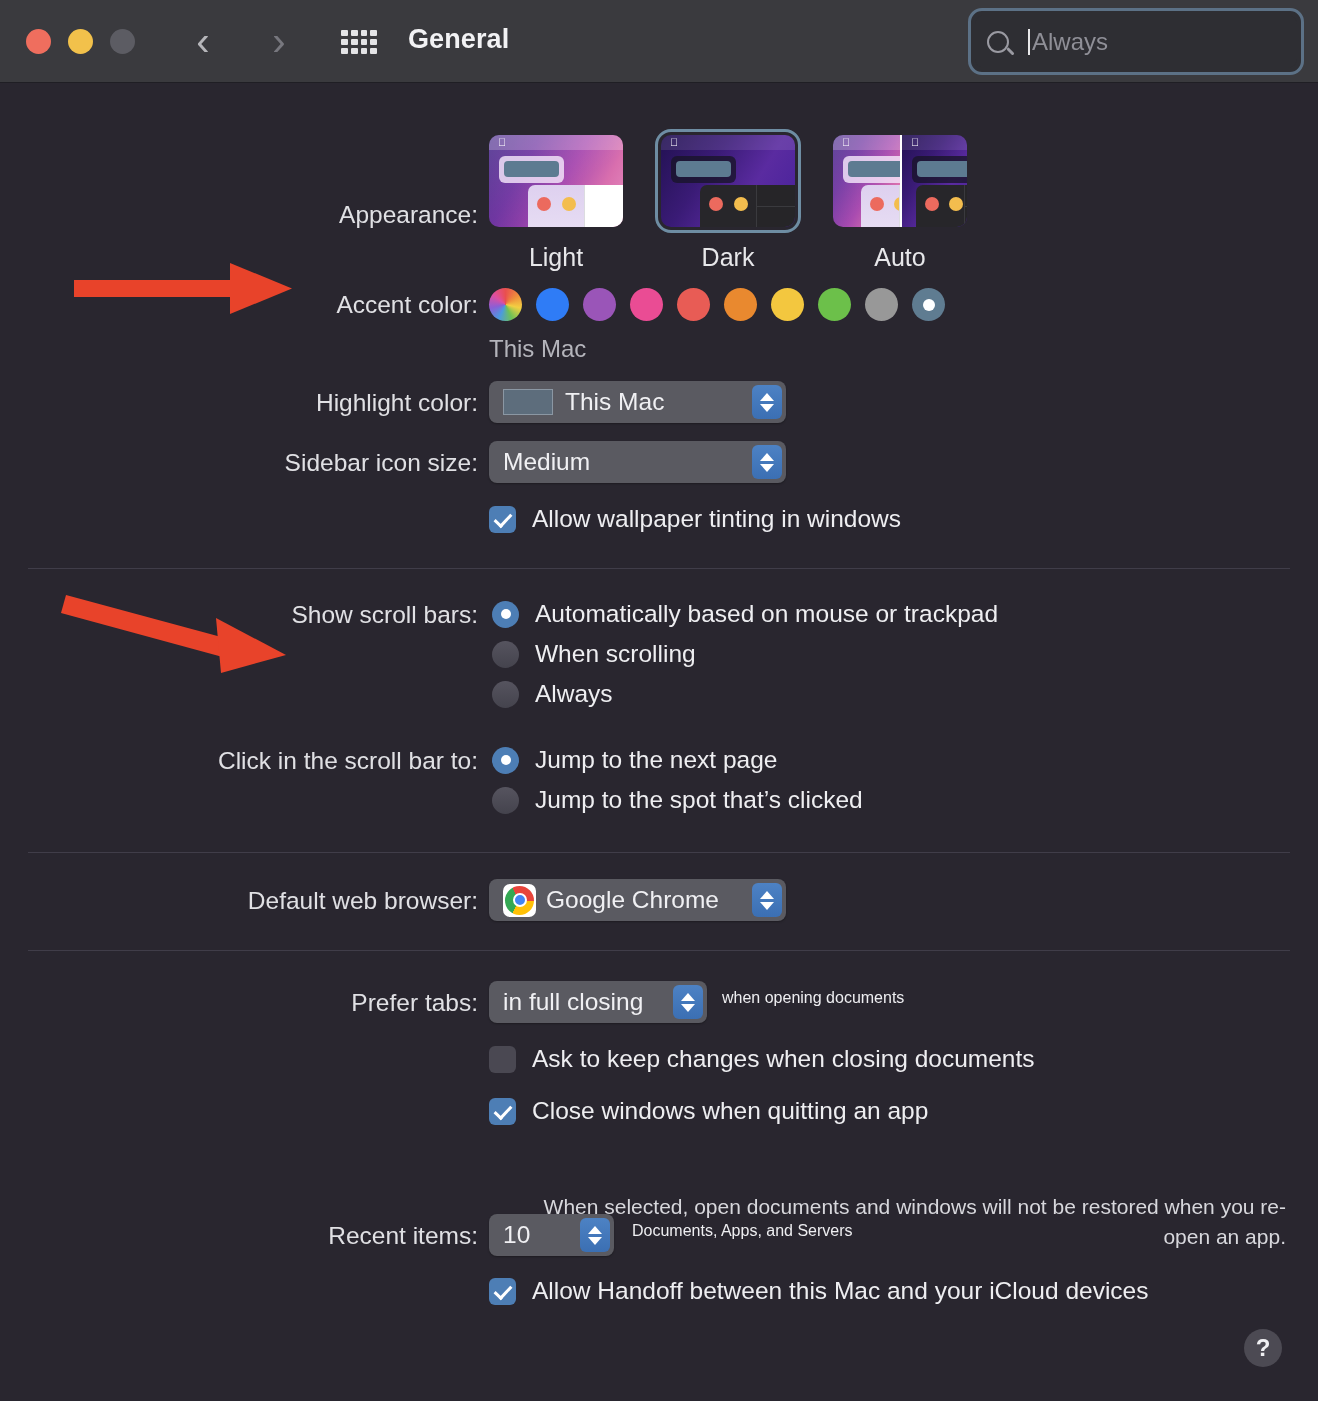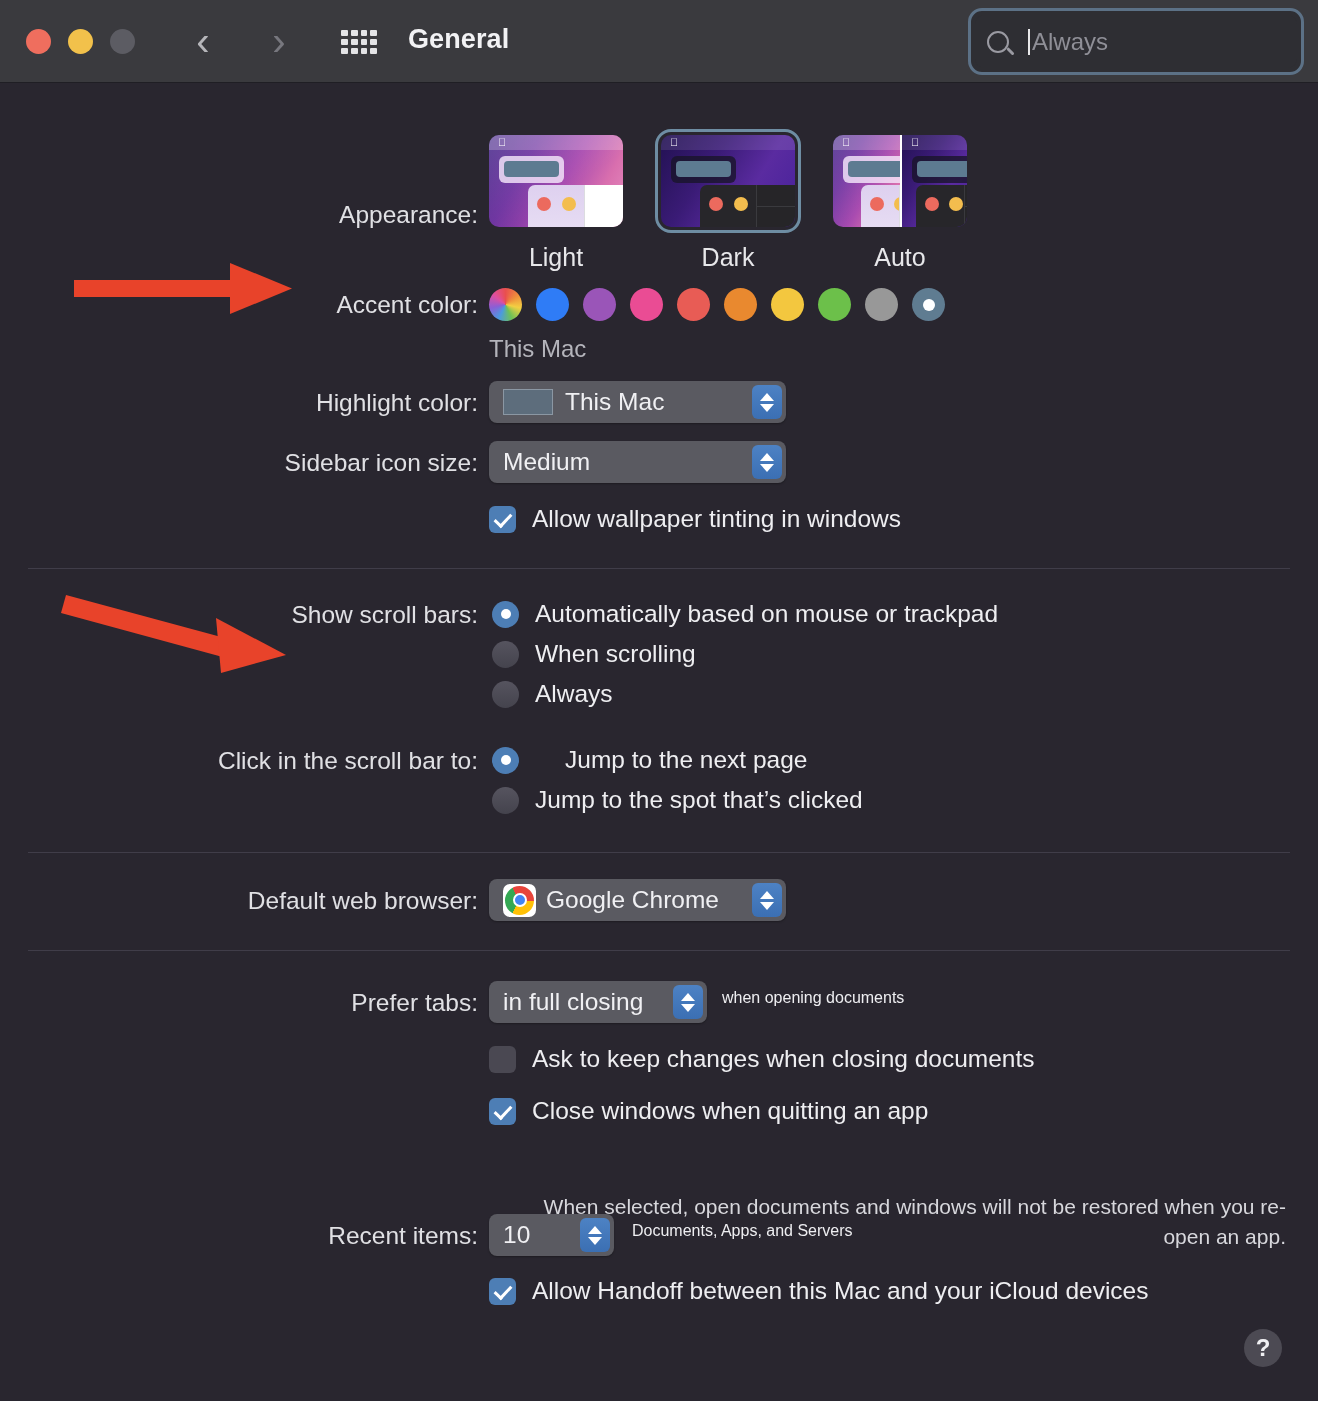--- a/index.html
+++ b/index.html
@@ -449,21 +449,21 @@
   <div class="row-ctl" style="left:492px; top:557px;">
     <div class="rb off"></div>
     <div class="ctl-text">When scrolling</div>
   </div>
   <div class="row-ctl" style="left:492px; top:597px;">
     <div class="rb off"></div>
     <div class="ctl-text">Always</div>
   </div>
 
   <div class="label" style="top:664px;">Click in the scroll bar to:</div>
-  <div class="row-ctl" style="left:492px; top:663px;gap:30px;">
+  <div class="row-ctl" style="left:492px; top:663px;">
     <div class="rb on"></div>
     <div class="ctl-text">Jump to the next page</div>
   </div>
   <div class="row-ctl" style="left:492px; top:703px;">
     <div class="rb off"></div>
     <div class="ctl-text">Jump to the spot that’s clicked</div>
   </div>
 
   <div class="divider" style="top:769px;"></div>
 

